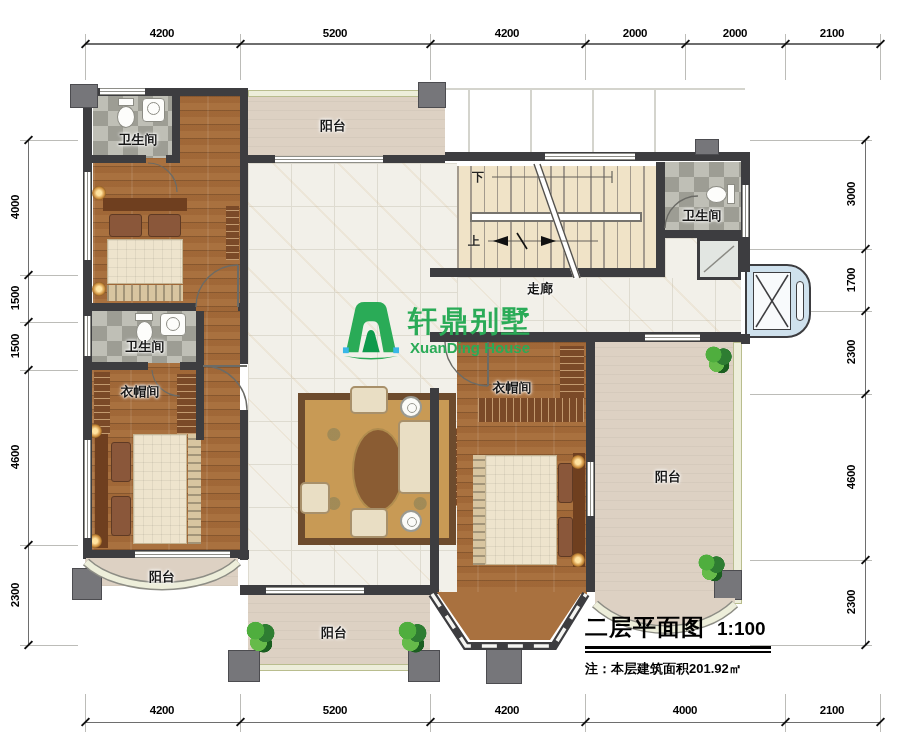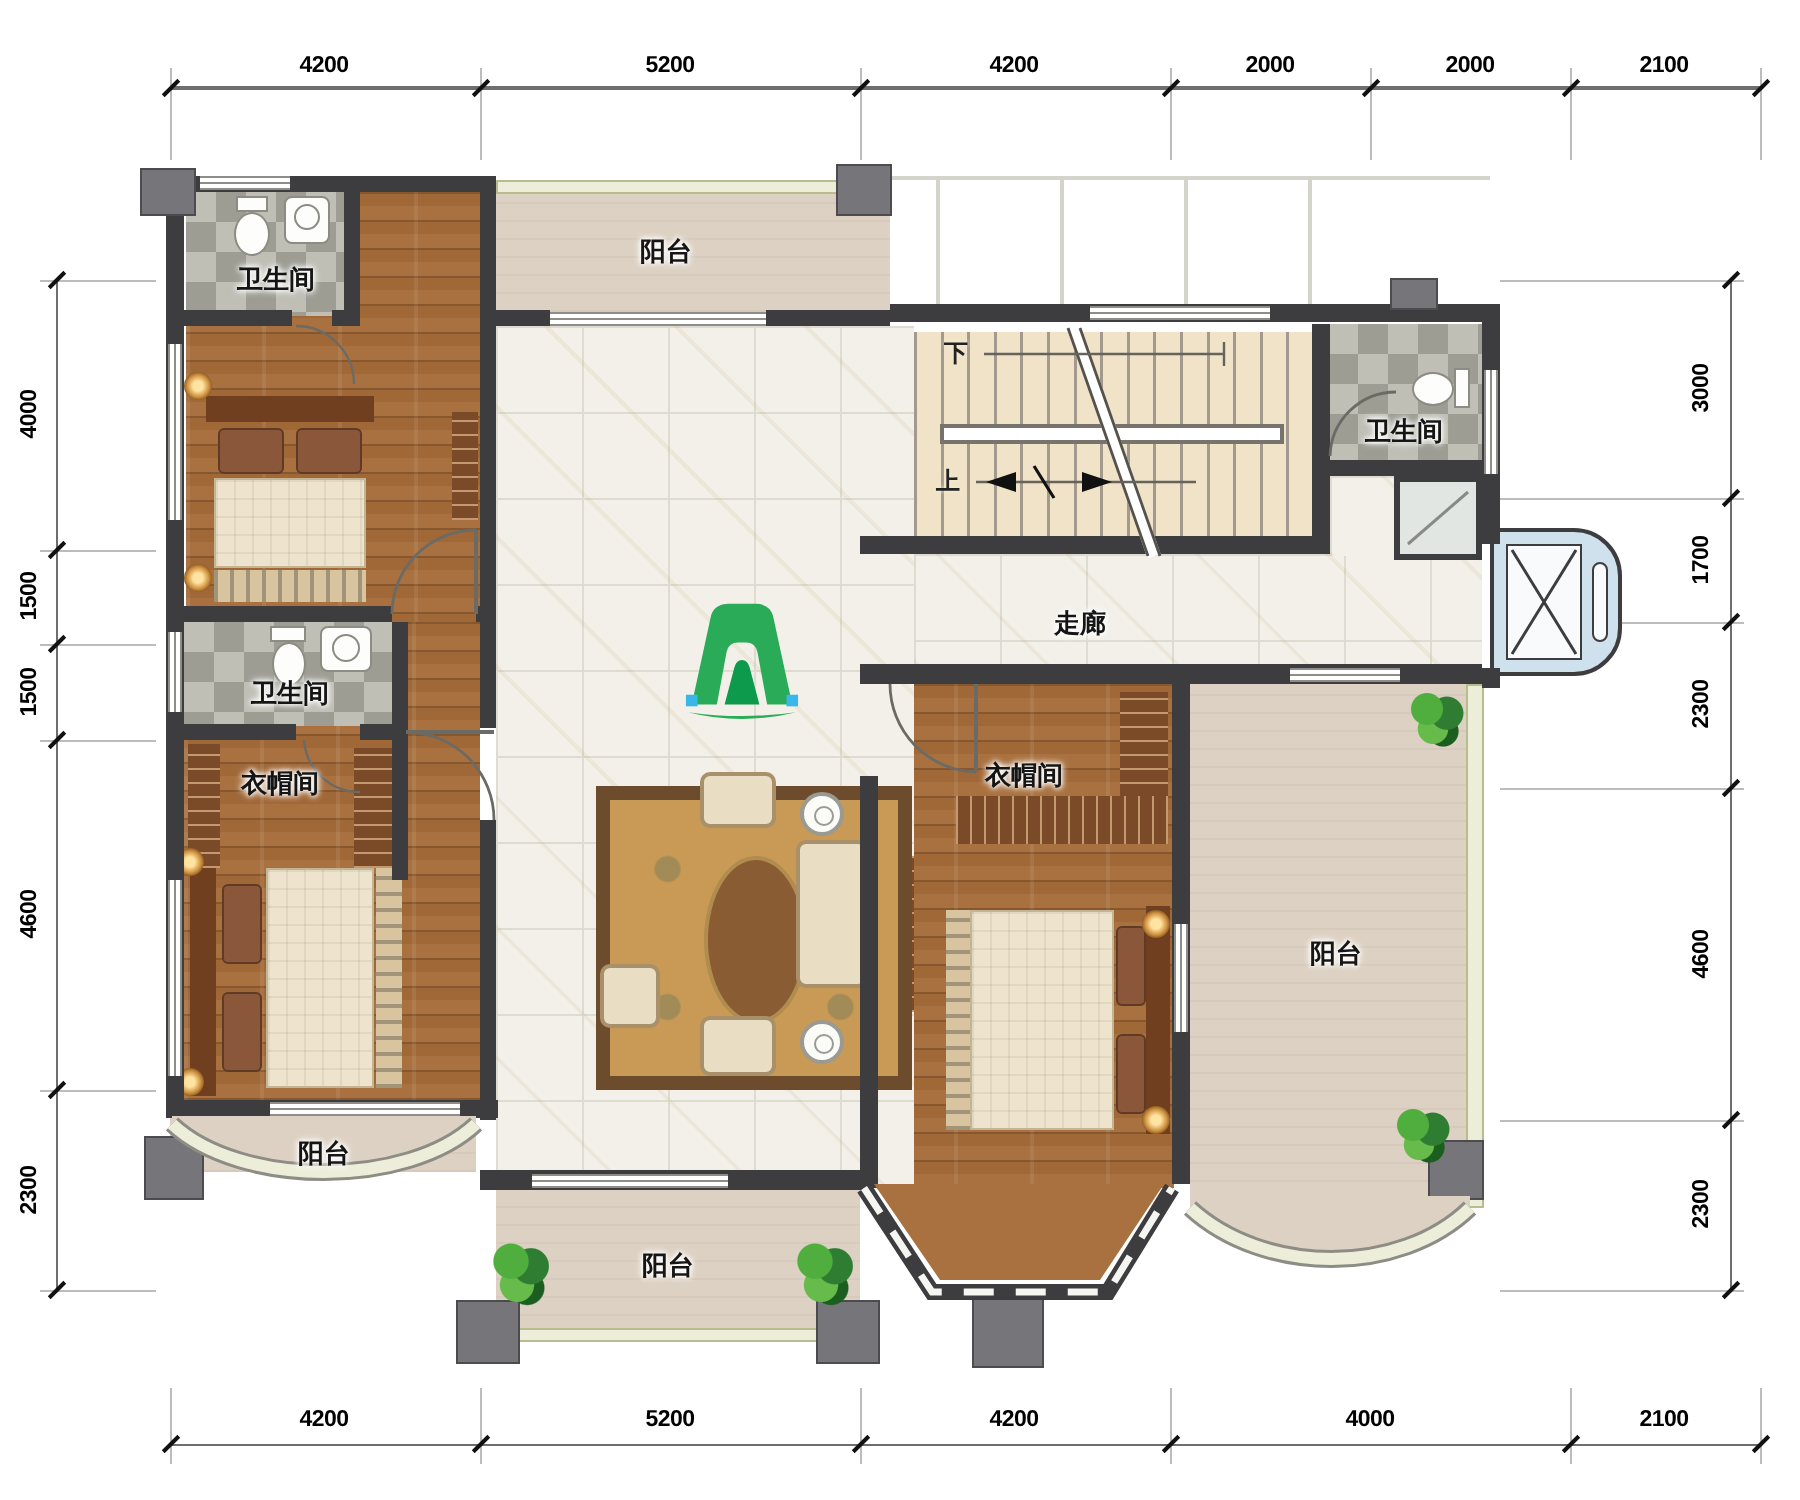--- a/index.html
+++ b/index.html
@@ -343,34 +343,46 @@
     <line x1="788" y1="275" x2="756" y2="327" stroke="#3d3d40" stroke-width="1.5"></line>
 
     <line x1="704" y1="272" x2="734" y2="246" stroke="#8a8a84" stroke-width="1.5"></line>
   </svg>
 
   <div class="rlabel" style="left:138px;top:140px">卫生间</div>
   <div class="rlabel" style="left:145px;top:347px">卫生间</div>
   <div class="rlabel" style="left:702px;top:216px">卫生间</div>
   <div class="rlabel" style="left:140px;top:392px">衣帽间</div>
   <div class="rlabel" style="left:512px;top:388px">衣帽间</div>
-  <div class="rlabel" style="left:540px;top:312px">走廊</div>
+  <div class="rlabel" style="left:540px;top:289px">走廊</div>
   <div class="rlabel" style="left:333px;top:126px">阳台</div>
   <div class="rlabel" style="left:162px;top:577px">阳台</div>
   <div class="rlabel" style="left:334px;top:633px">阳台</div>
   <div class="rlabel" style="left:668px;top:477px">阳台</div>
   <div class="slabel" style="left:478px;top:177px">下</div>
   <div class="slabel" style="left:474px;top:241px">上</div>
 
   <div class="logo">
     <span>
       <svg width="58" height="64" viewBox="0 0 60 66">
         <path d="M4,57 L14,11 Q16,5 23,5 H37 Q44,5 46,11 L56,57 H43 L38,30 Q37,25 32,25 H28 Q23,25 22,30 L17,57 Z" fill="#2aab57"></path>
         <path d="M21,57 L26,38 Q27,34 30,34 Q33,34 34,38 L39,57 Z" fill="#0e9a4c"></path>
         <rect x="1" y="52" width="6" height="6" fill="#39b7e8"></rect>
         <rect x="53" y="52" width="6" height="6" fill="#39b7e8"></rect>
         <path d="M2,61 Q30,68 58,61 Q30,65 2,61 Z" fill="#2aab57"></path>
       </svg>
     </span>
-  </div>
-
+    <span style="display:flex;flex-direction:column;align-items:center">
+      <span class="logo-cn">轩鼎别墅</span>
+      <span class="logo-en">XuanDing House</span>
+    </span>
+  </div>
+
+  <div class="tblock">
+    <div class="trow">
+      <span class="tmain">二层平面图</span>
+      <span class="tscale">1:100</span>
+    </div>
+    <div class="tunder"></div>
+    <div class="tnote">注：本层建筑面积201.92㎡</div>
+  </div>
 
 </div>
 
 </body></html>

